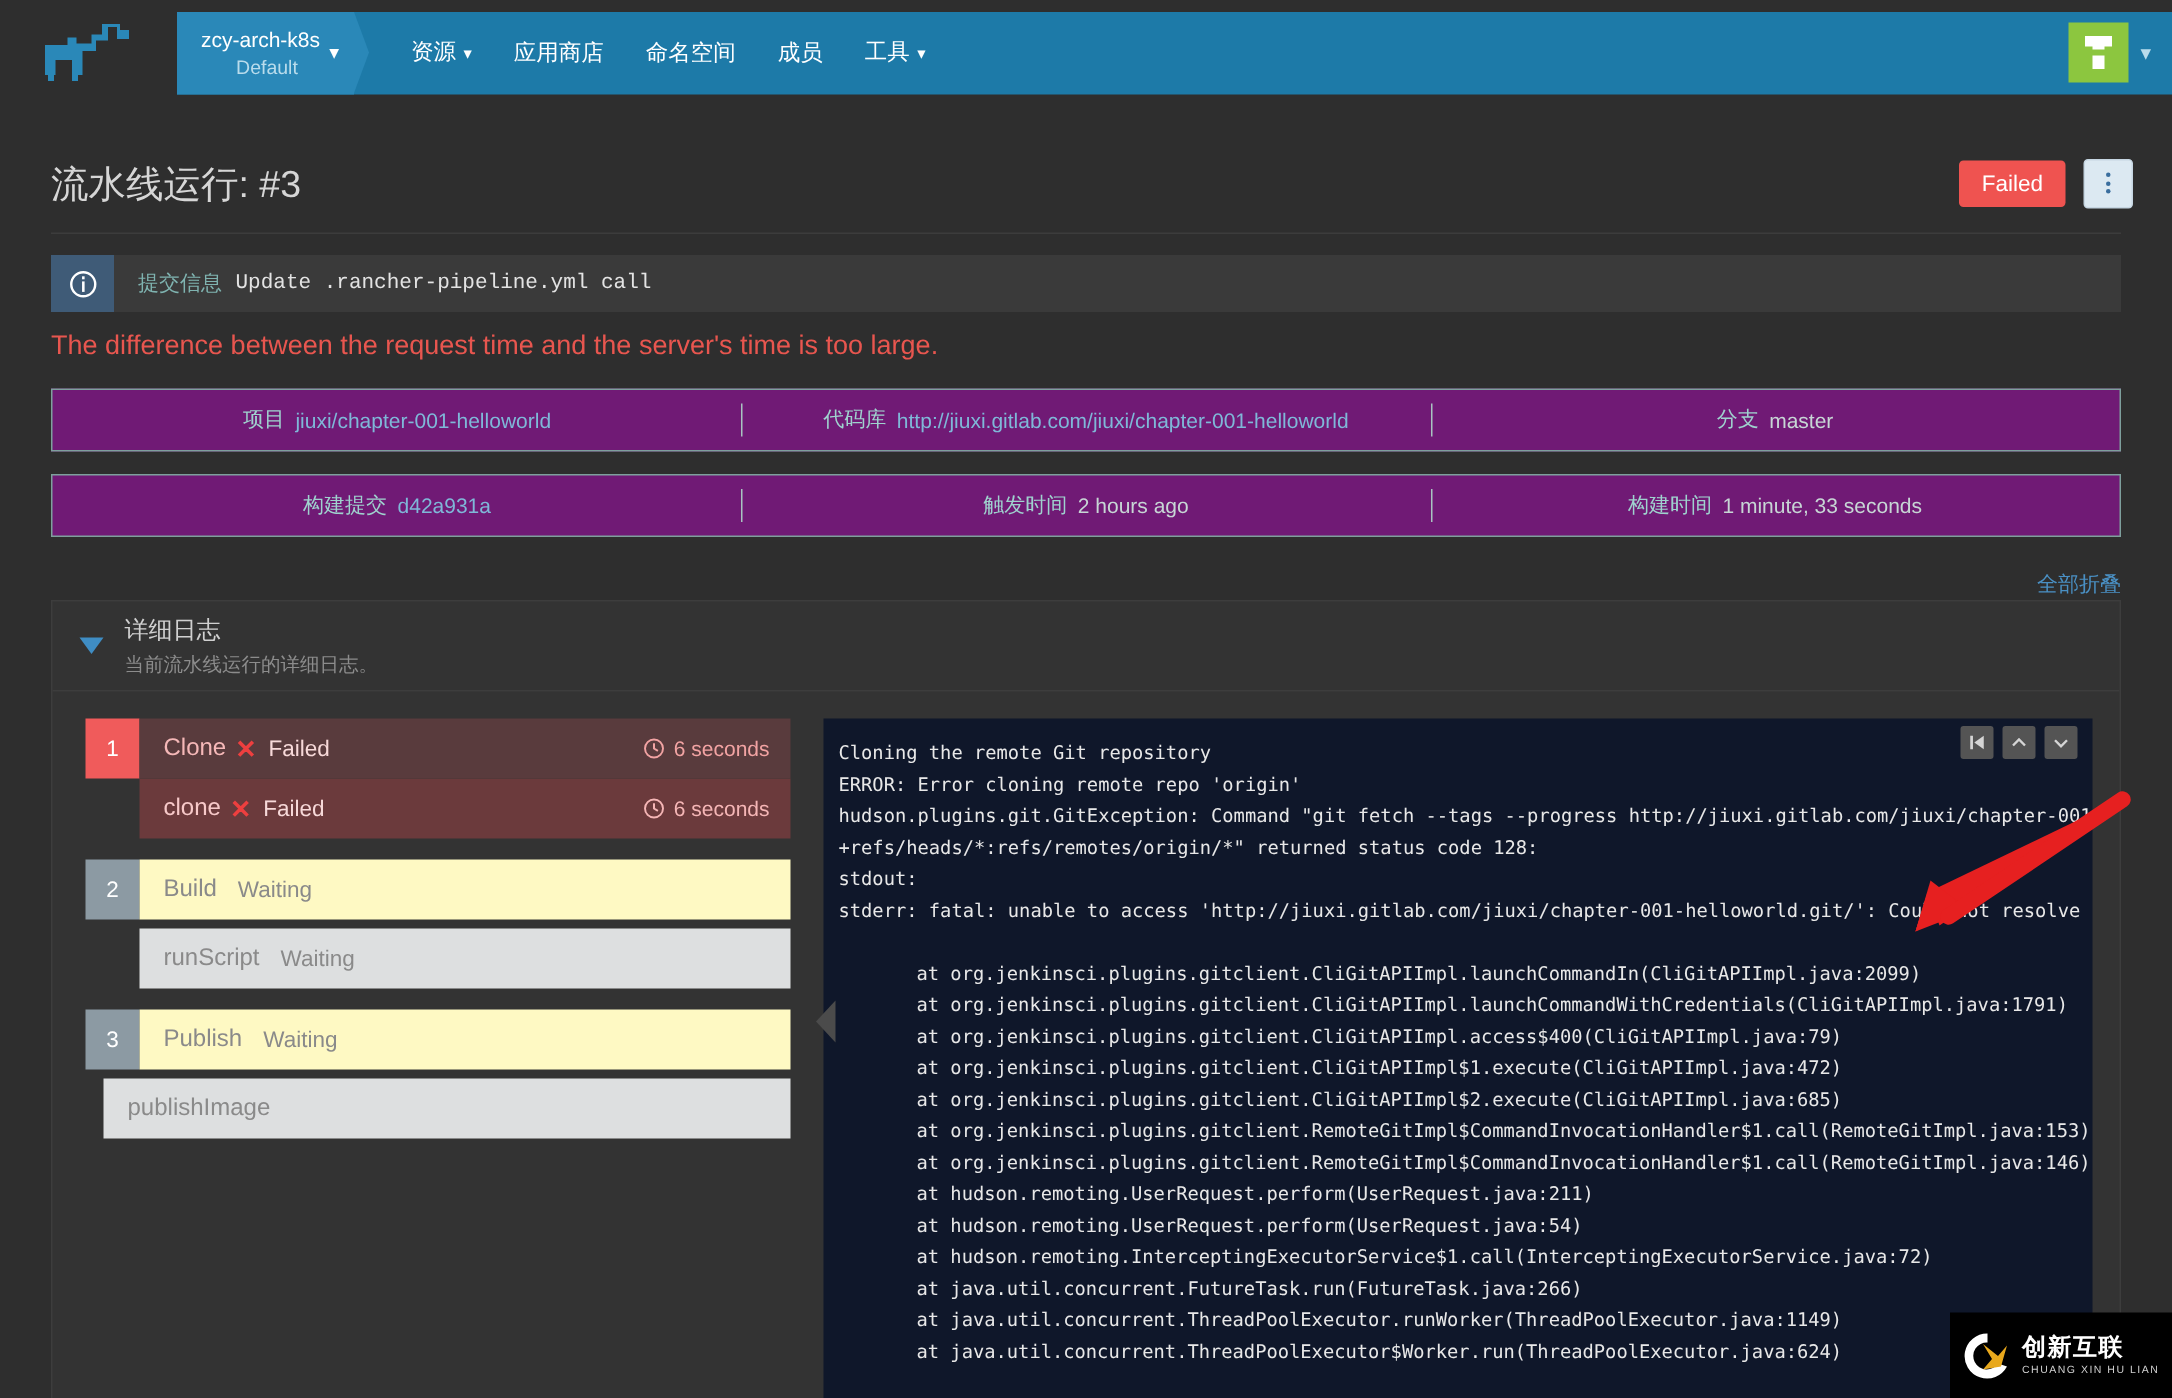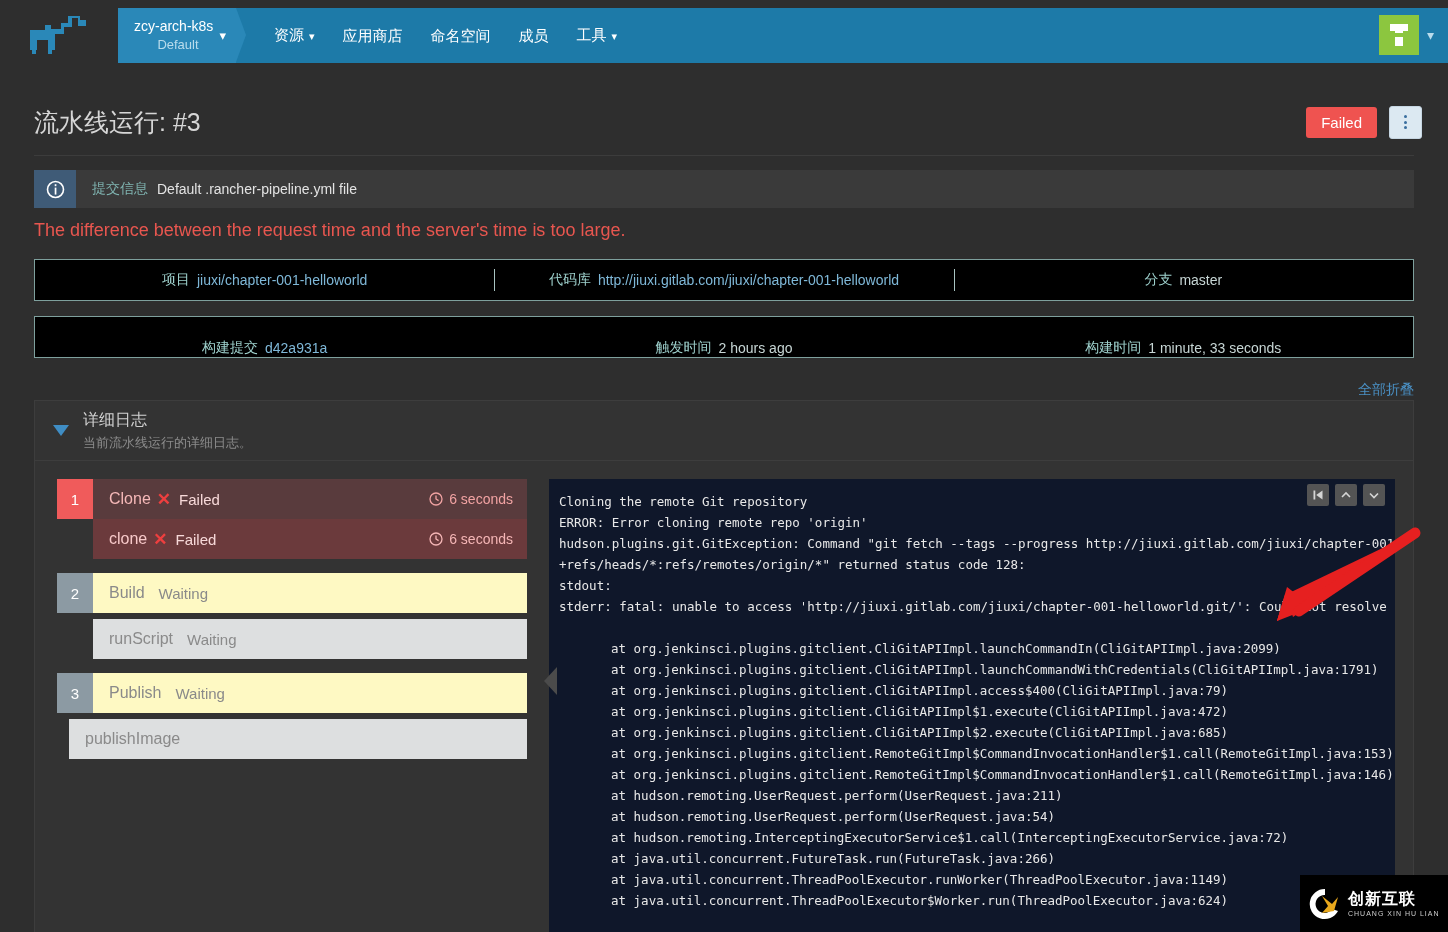--- a/index.html
+++ b/index.html
@@ -107,42 +107,42 @@
     background: #3a3a3a;
     display: flex; align-items: stretch;
   }
   .commit-icon-box {
     width: 42px; background: #3f5b77;
     display: flex; align-items: center; justify-content: center;
   }
   .commit-icon-box svg { display:block; }
   .commit-text {
     display: flex; align-items: center; gap: 9px;
-    padding-left: 16px; font-size: 14px;
+    padding-left: 16px; font-size: 14px; font-family: Liberation Mono, monospace;
   }
   .commit-label { color: #7fb3b0; }
   .commit-value { color: #e3e3e3; }
 
   
   .error-line {
     position: absolute; top: 220px; left: 34px;
     width: 1380px;
     color: #e8564f; font-size: 18px;
   }
 
   
   .infobar {
     position: absolute; left: 34px;
     width: 1380px; height: 42px;
-    background: #000000;
+    background: #701a75;
     border: 1px solid #7ea09d;
     display: flex; align-items: stretch;
   }
   #infobar1 { top: 259px; }
-  #infobar2 { top: 316px; align-items: flex-end; }
+  #infobar2 { top: 316px; }
   .infocell {
     flex: 1;
     display: flex; align-items: center; justify-content: center;
     gap: 7px; font-size: 14px;
     position: relative;
   }
   .infocell + .infocell::before {
     content: ""; position: absolute; left: 0; top: 9px; bottom: 9px;
     width: 1px; background: #a8c4c1;
   }
@@ -348,21 +348,21 @@
 <div class="commit-banner">
   <div class="commit-icon-box">
     <svg width="19" height="19" viewBox="0 0 19 19">
       <circle cx="9.5" cy="9.5" r="8" fill="none" stroke="#ffffff" stroke-width="1.6"></circle>
       <rect x="8.7" y="4.2" width="1.7" height="2" fill="#ffffff"></rect>
       <rect x="8.7" y="7.6" width="1.7" height="7" fill="#ffffff"></rect>
     </svg>
   </div>
   <div class="commit-text">
     <span class="commit-label">提交信息</span>
-    <span class="commit-value">Default .rancher-pipeline.yml file</span>
+    <span class="commit-value">Update .rancher-pipeline.yml call</span>
   </div>
 </div>
 
 <div class="error-line">The difference between the request time and the server's time is too large.</div>
 
 <div class="infobar" id="infobar1">
   <div class="infocell">
     <span class="info-label">项目</span>
     <span class="info-value link">jiuxi/chapter-001-helloworld</span>
   </div>

